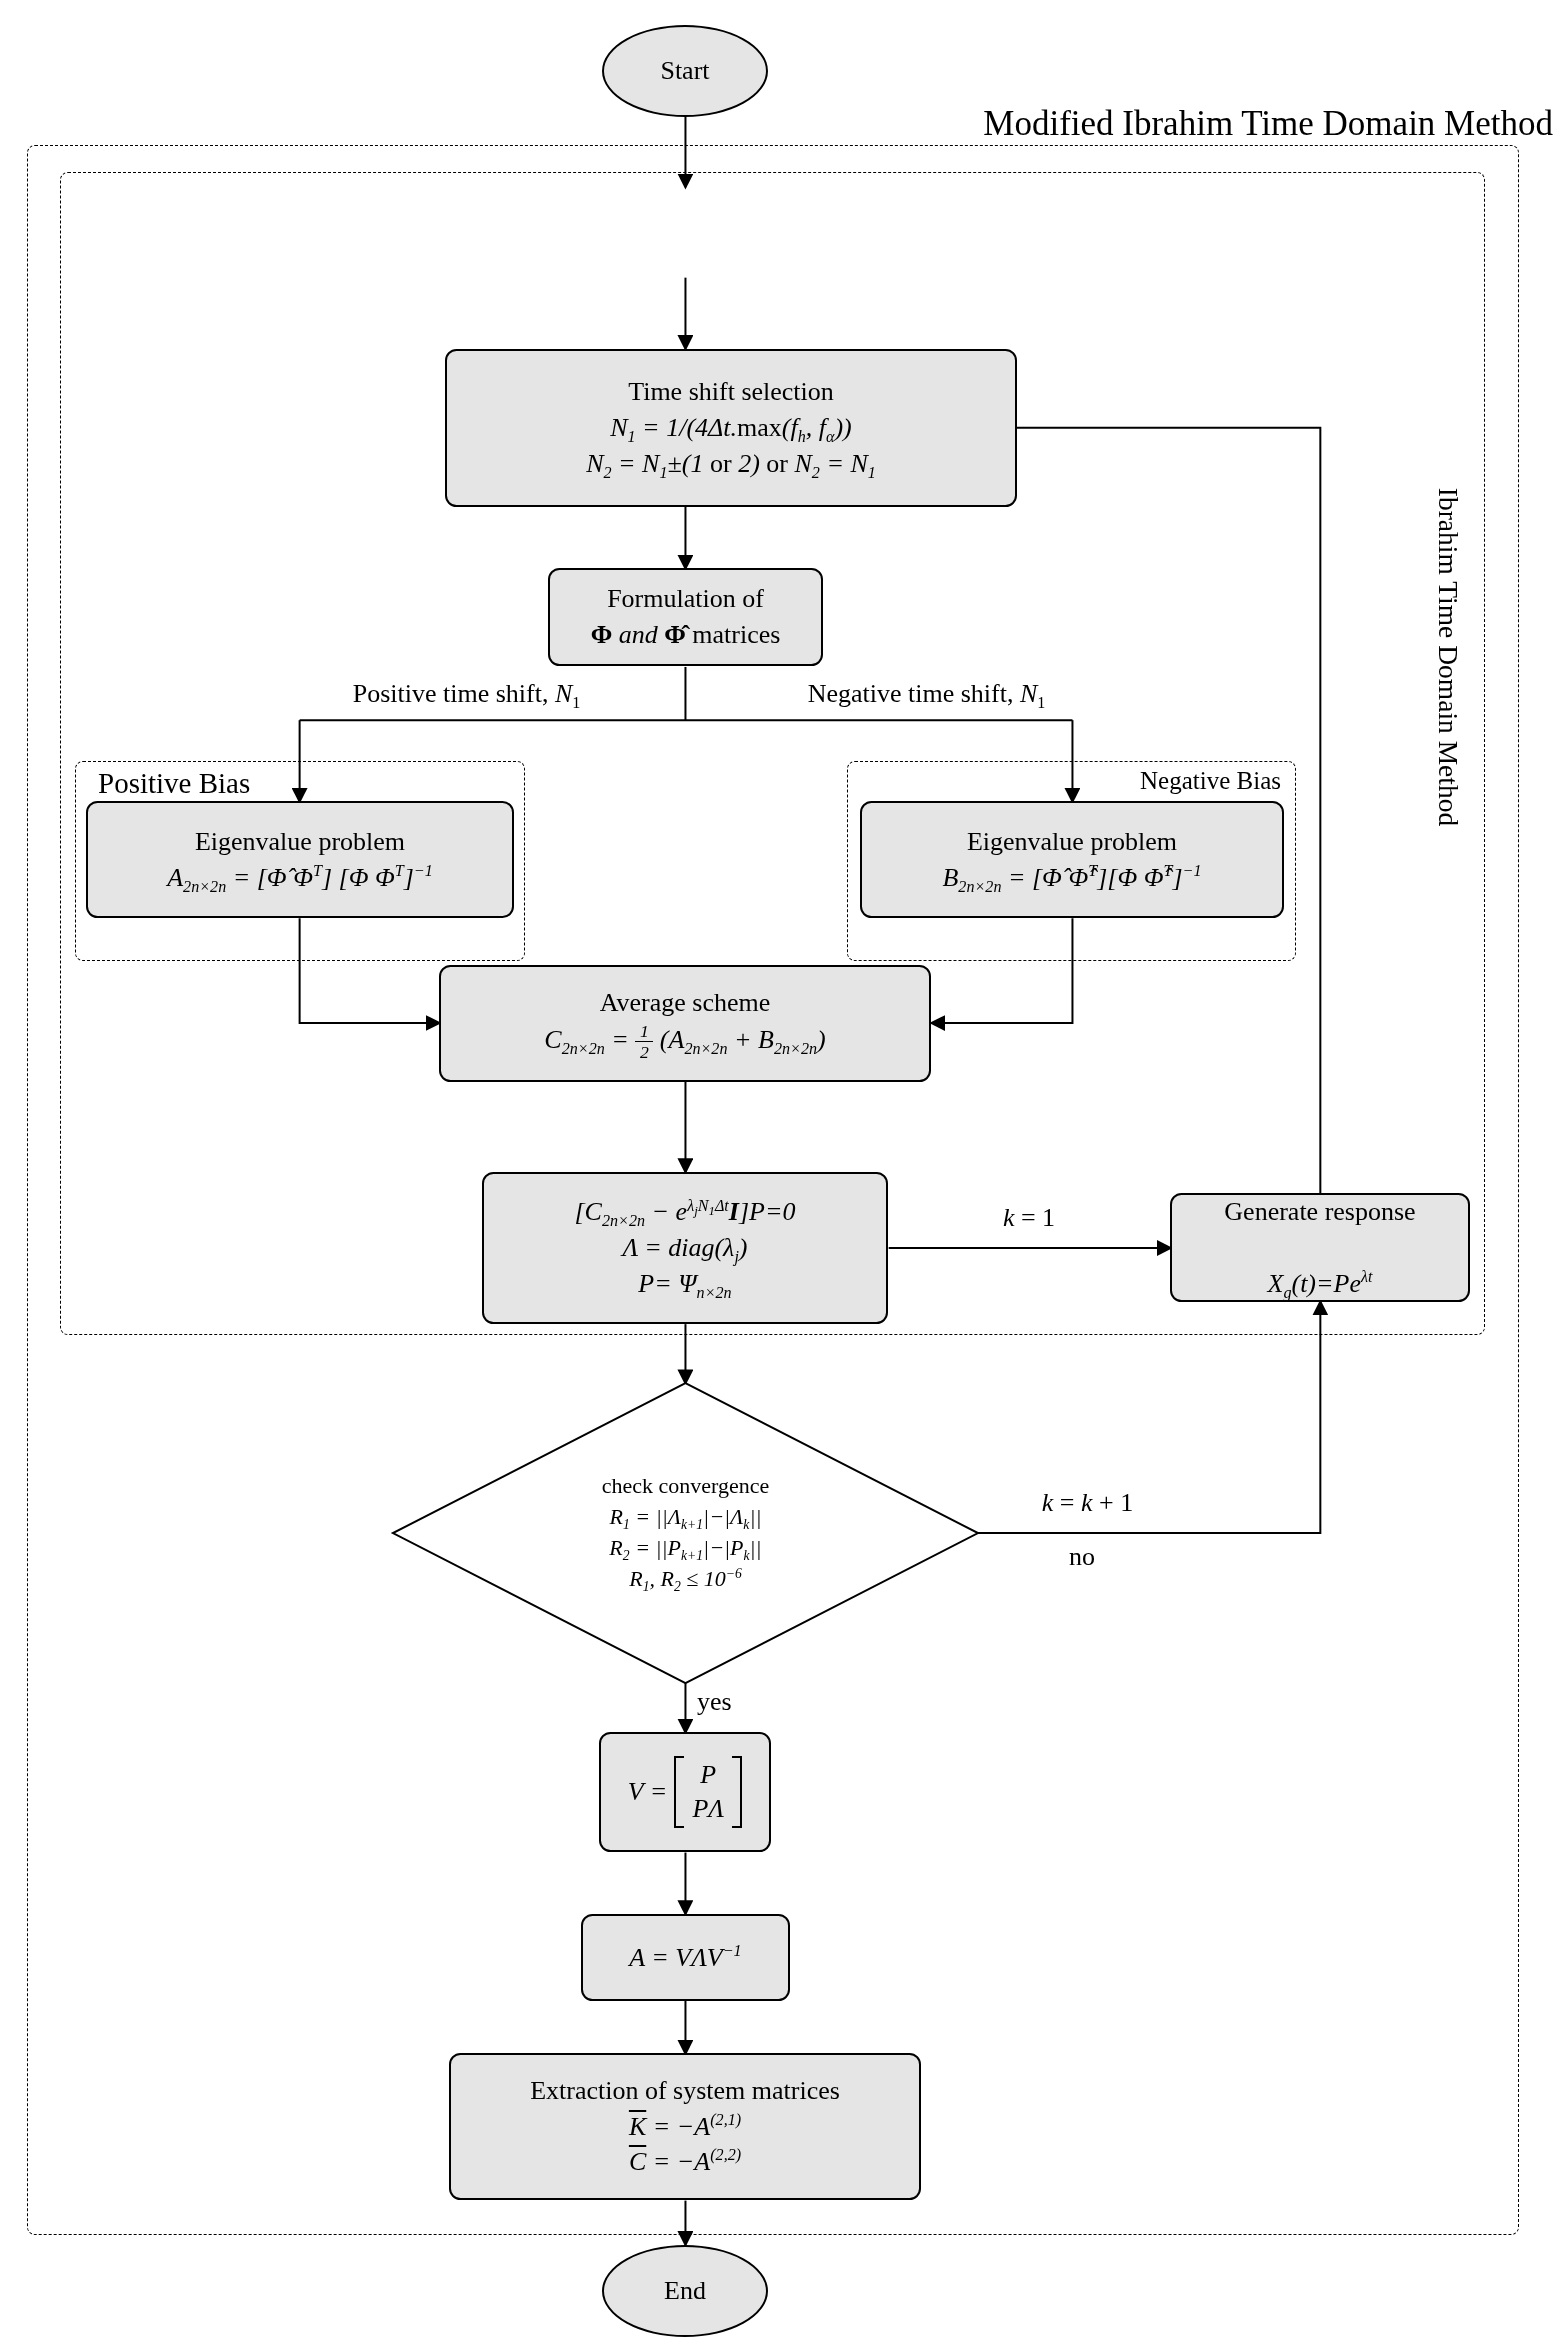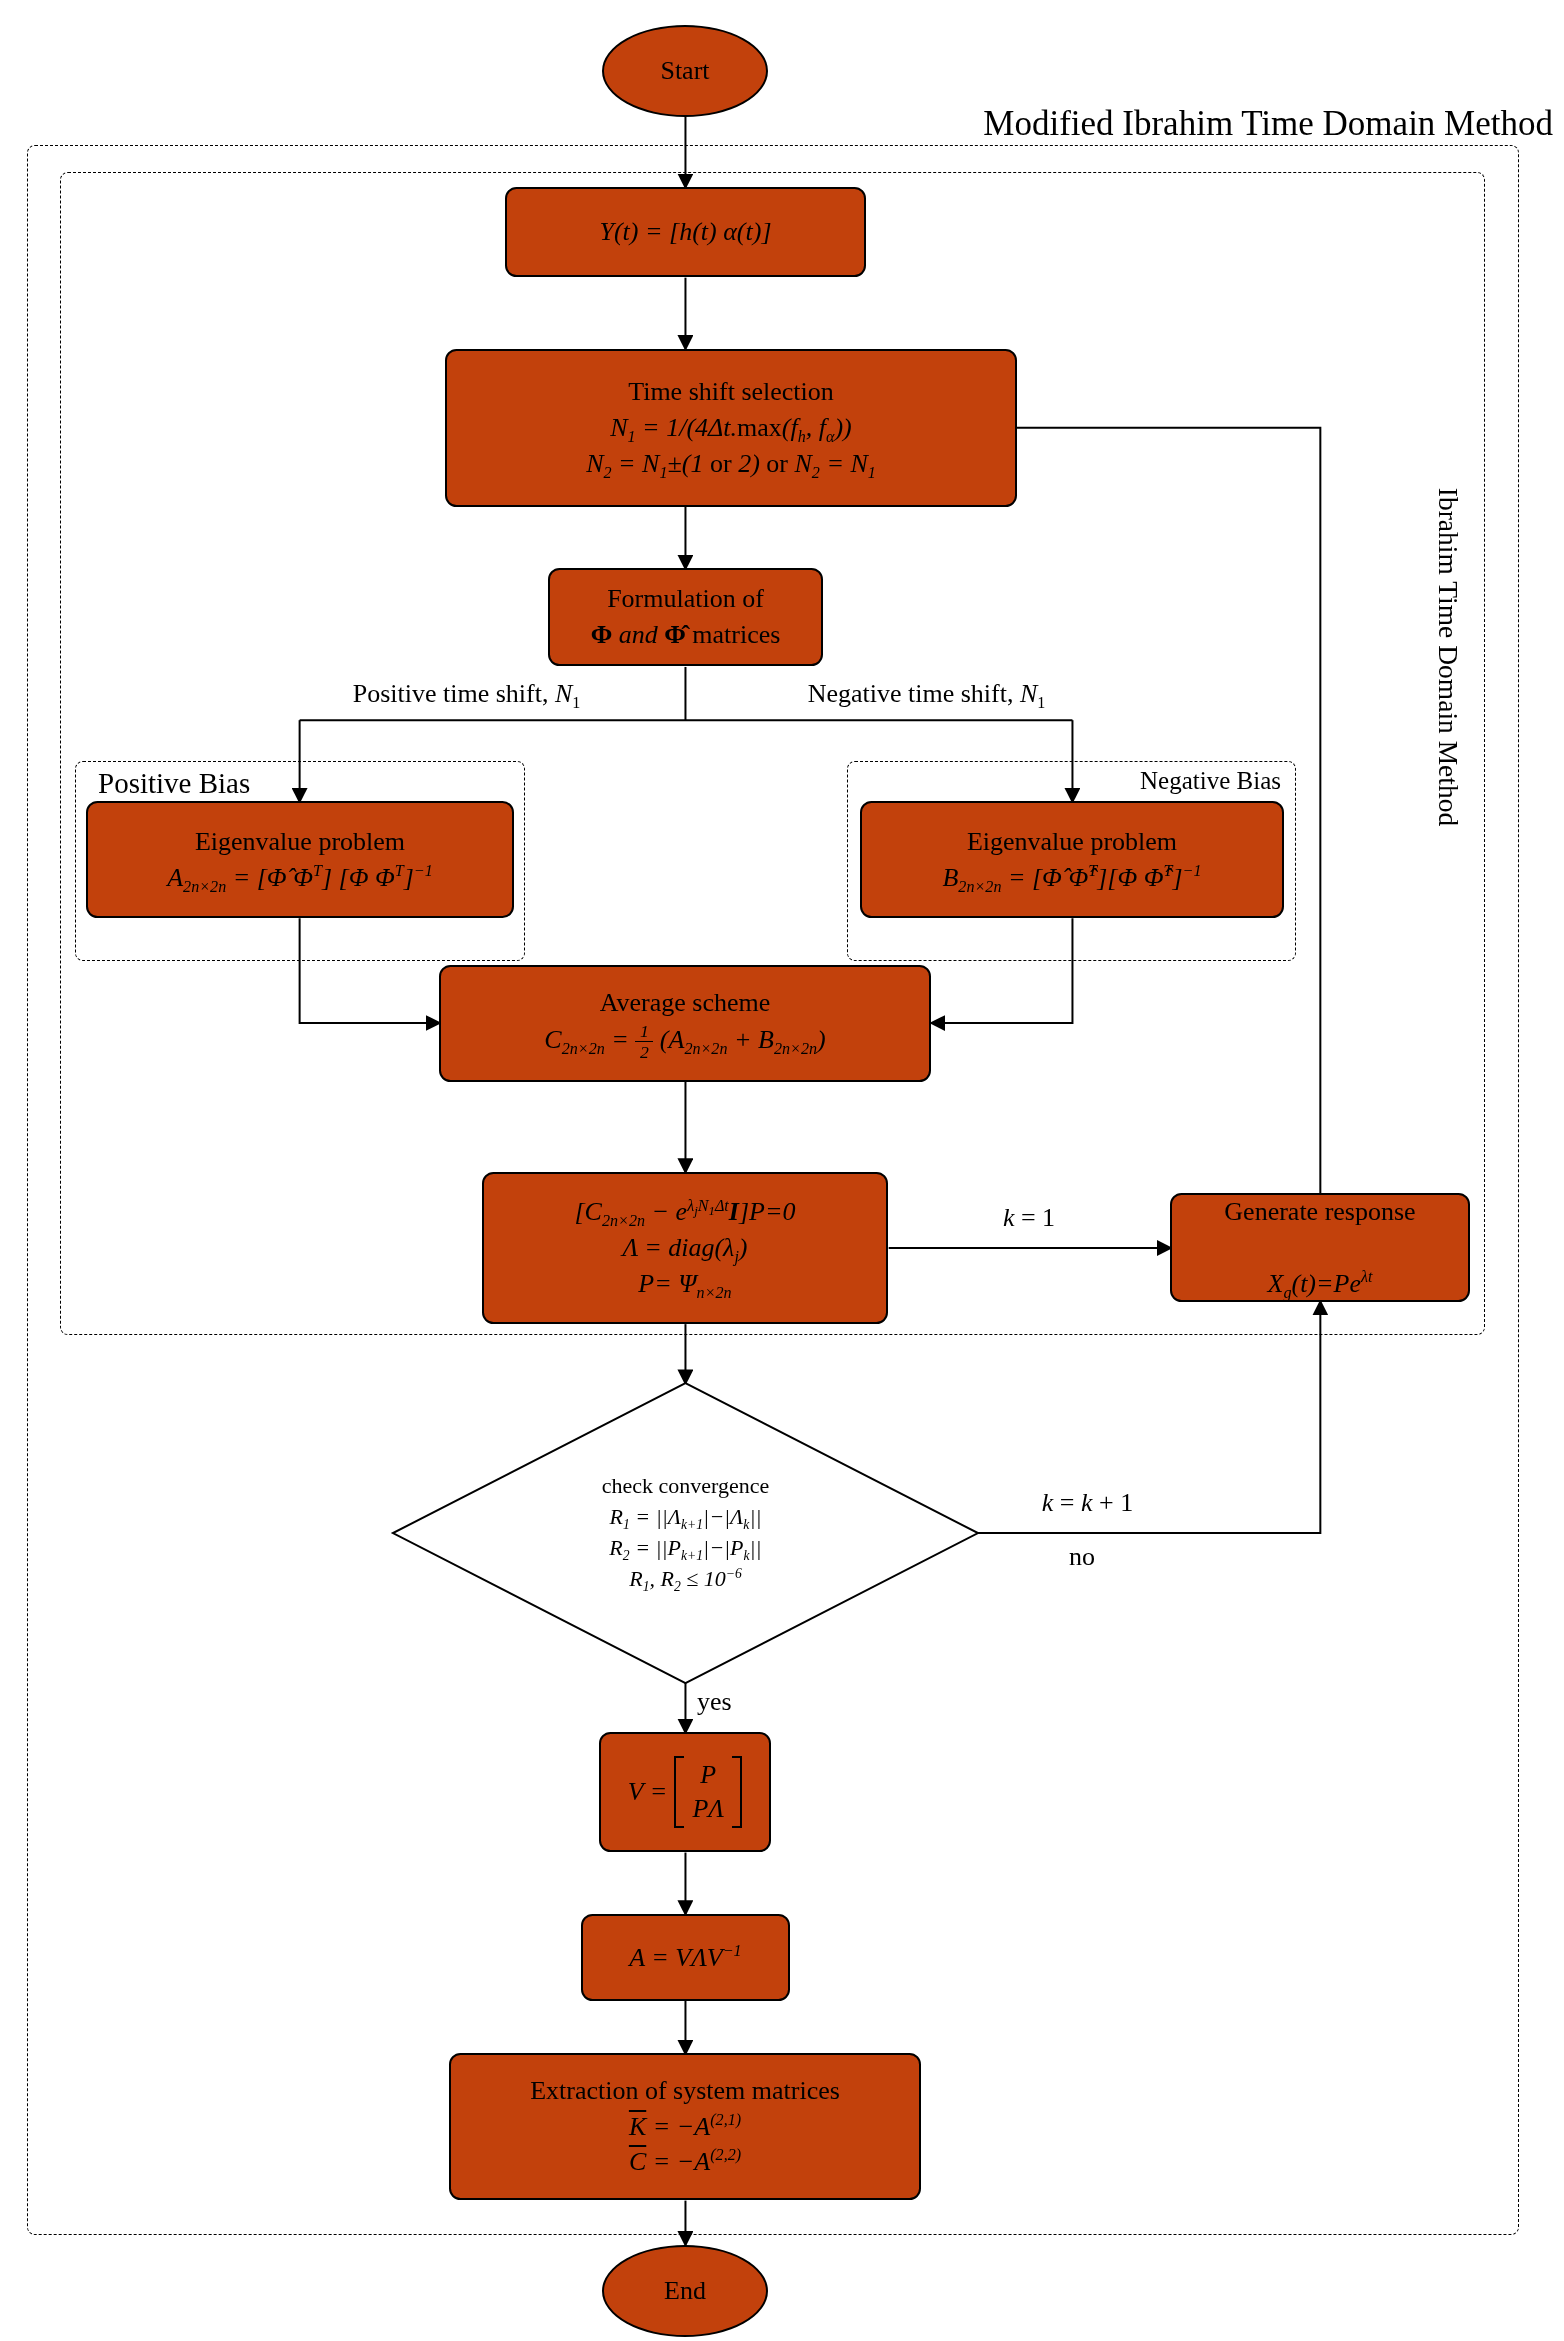--- a/index.html
+++ b/index.html
@@ -4,21 +4,21 @@
 <style>
   * { margin: 0; padding: 0; box-sizing: border-box; }
   html, body { background: #ffffff; }
   body { font-family: "Liberation Serif", "DejaVu Serif", serif; color: #000; }
   .canvas { position: relative; width: 1565px; height: 2342px; background: #fff; overflow: hidden; }
 
   .dashed { position: absolute; border: 1.7px dashed #000; border-radius: 8px; z-index: 1; }
   svg.wires { position: absolute; left: 0; top: 0; z-index: 2; }
 
   .node {
-    position: absolute; border: 2px solid #000; border-radius: 11.4px; background: #c2410c;
+    position: absolute; border: 2px solid #000; border-radius: 11.4px; background: #e5e5e5;
     display: flex; flex-direction: column; align-items: center; justify-content: center;
     font-size: 26px; line-height: 1.38; text-align: center; padding: 3.4px 10.3px; z-index: 3;
   }
   .ellipse { border-radius: 50%; }
   .math { font-style: italic; }
   .rm { font-style: normal; }
   sub, sup { font-size: 62%; line-height: 0; }
   sup sub { font-size: 80%; }
 
   .label { position: absolute; font-size: 26px; white-space: nowrap; z-index: 4; }
@@ -82,23 +82,20 @@
     </g>
   </svg>
 
   <div class="label right" style="left:916px; top:104px; width:637px; font-size:35px;">Modified Ibrahim Time Domain Method</div>
   <div class="label center vertical" style="left:1104px; top:641px; width:687px; font-size:27.5px;">Ibrahim Time Domain Method</div>
 
   <div class="node ellipse" style="left:602px; top:25px; width:166px; height:92px;">
     <div>Start</div>
   </div>
 
-  <div class="node" style="left:505px; top:187px; width:361px; height:90px;">
-    <div class="math">Y(t) = [h(t) α(t)]</div>
-  </div>
 
   <div class="node" style="left:445px; top:349px; width:572px; height:158px;">
     <div>Time shift selection</div>
     <div class="math">N<sub>1</sub> = 1/(4Δt.<span class="rm">max</span>(f<sub>h</sub>, f<sub>α</sub>))</div>
     <div class="math">N<sub>2</sub> = N<sub>1</sub>±(1 <span class="rm">or</span> 2) <span class="rm">or</span> N<sub>2</sub> = N<sub>1</sub></div>
   </div>
 
   <div class="node" style="left:548px; top:568px; width:275px; height:98px;">
     <div>Formulation of</div>
     <div><b>Φ</b> <i>and</i> <b>Φ̂</b> matrices</div>

